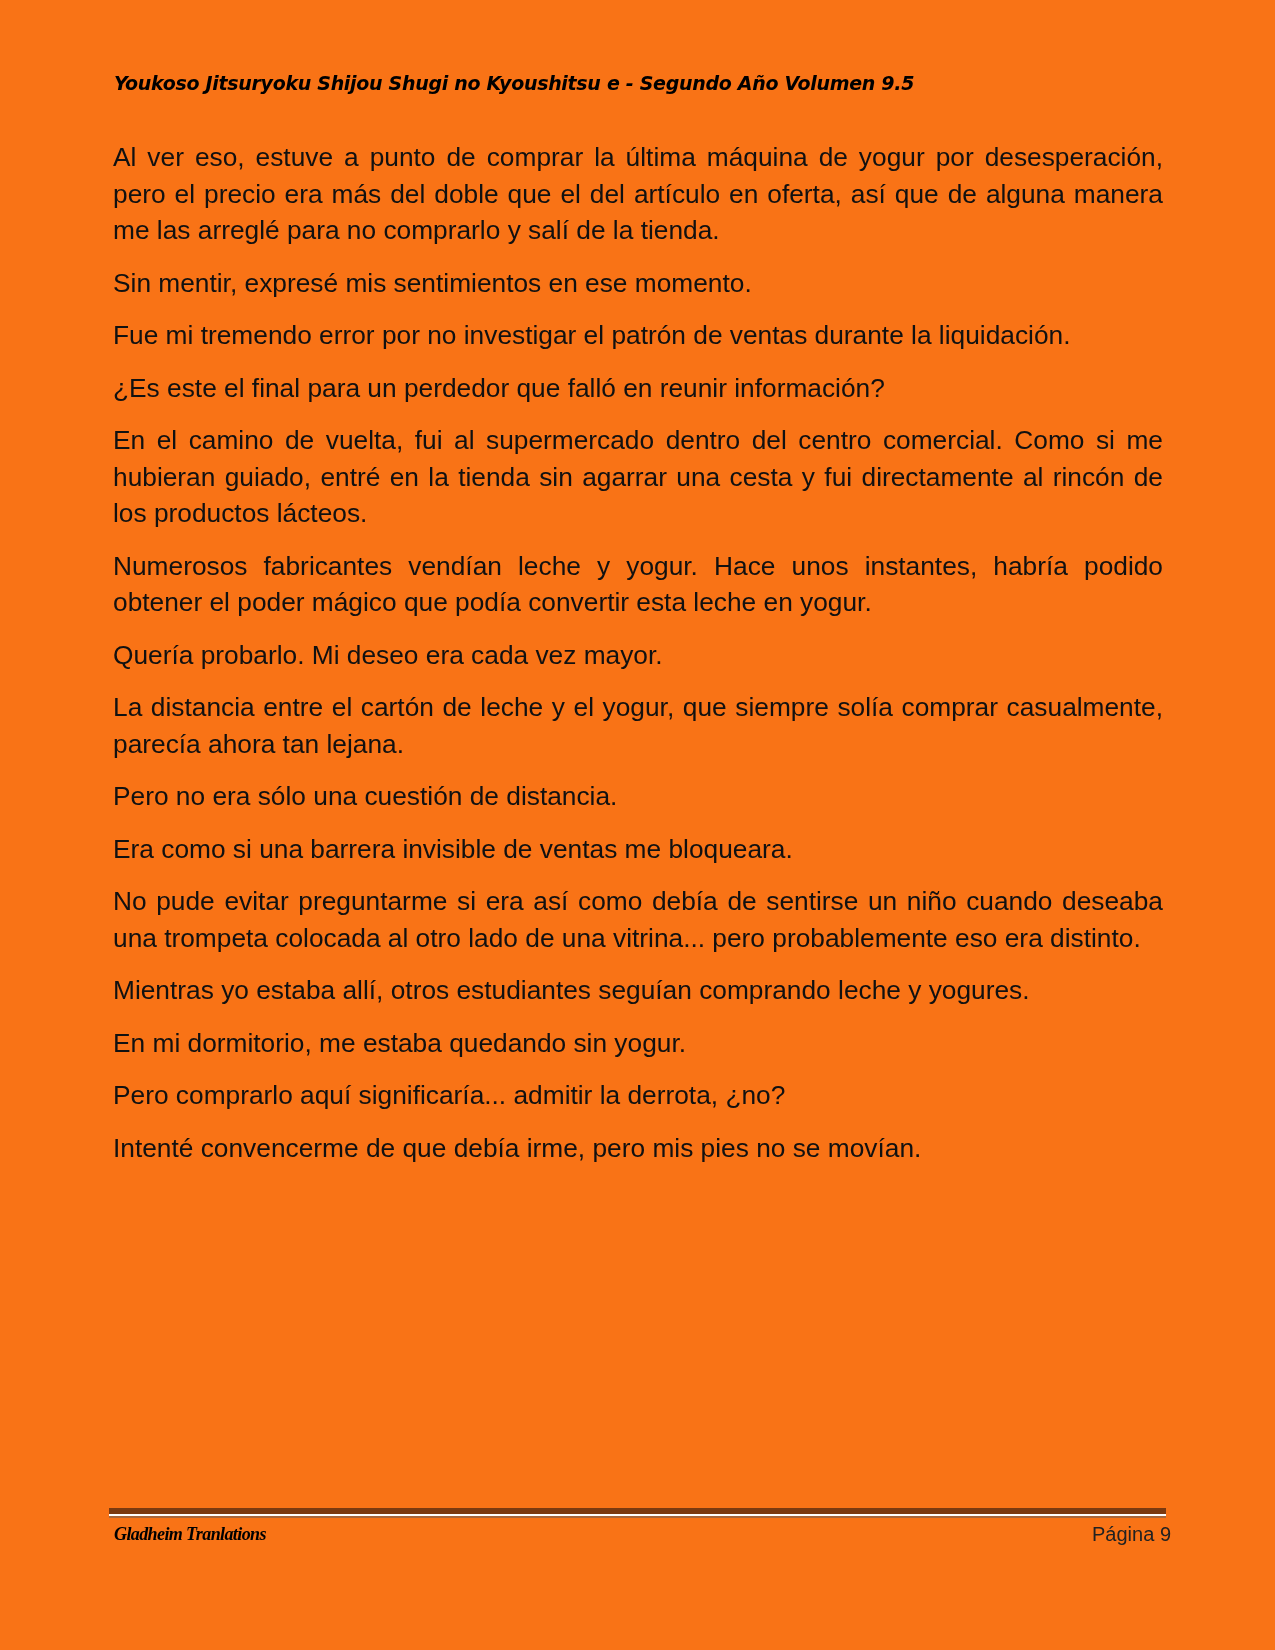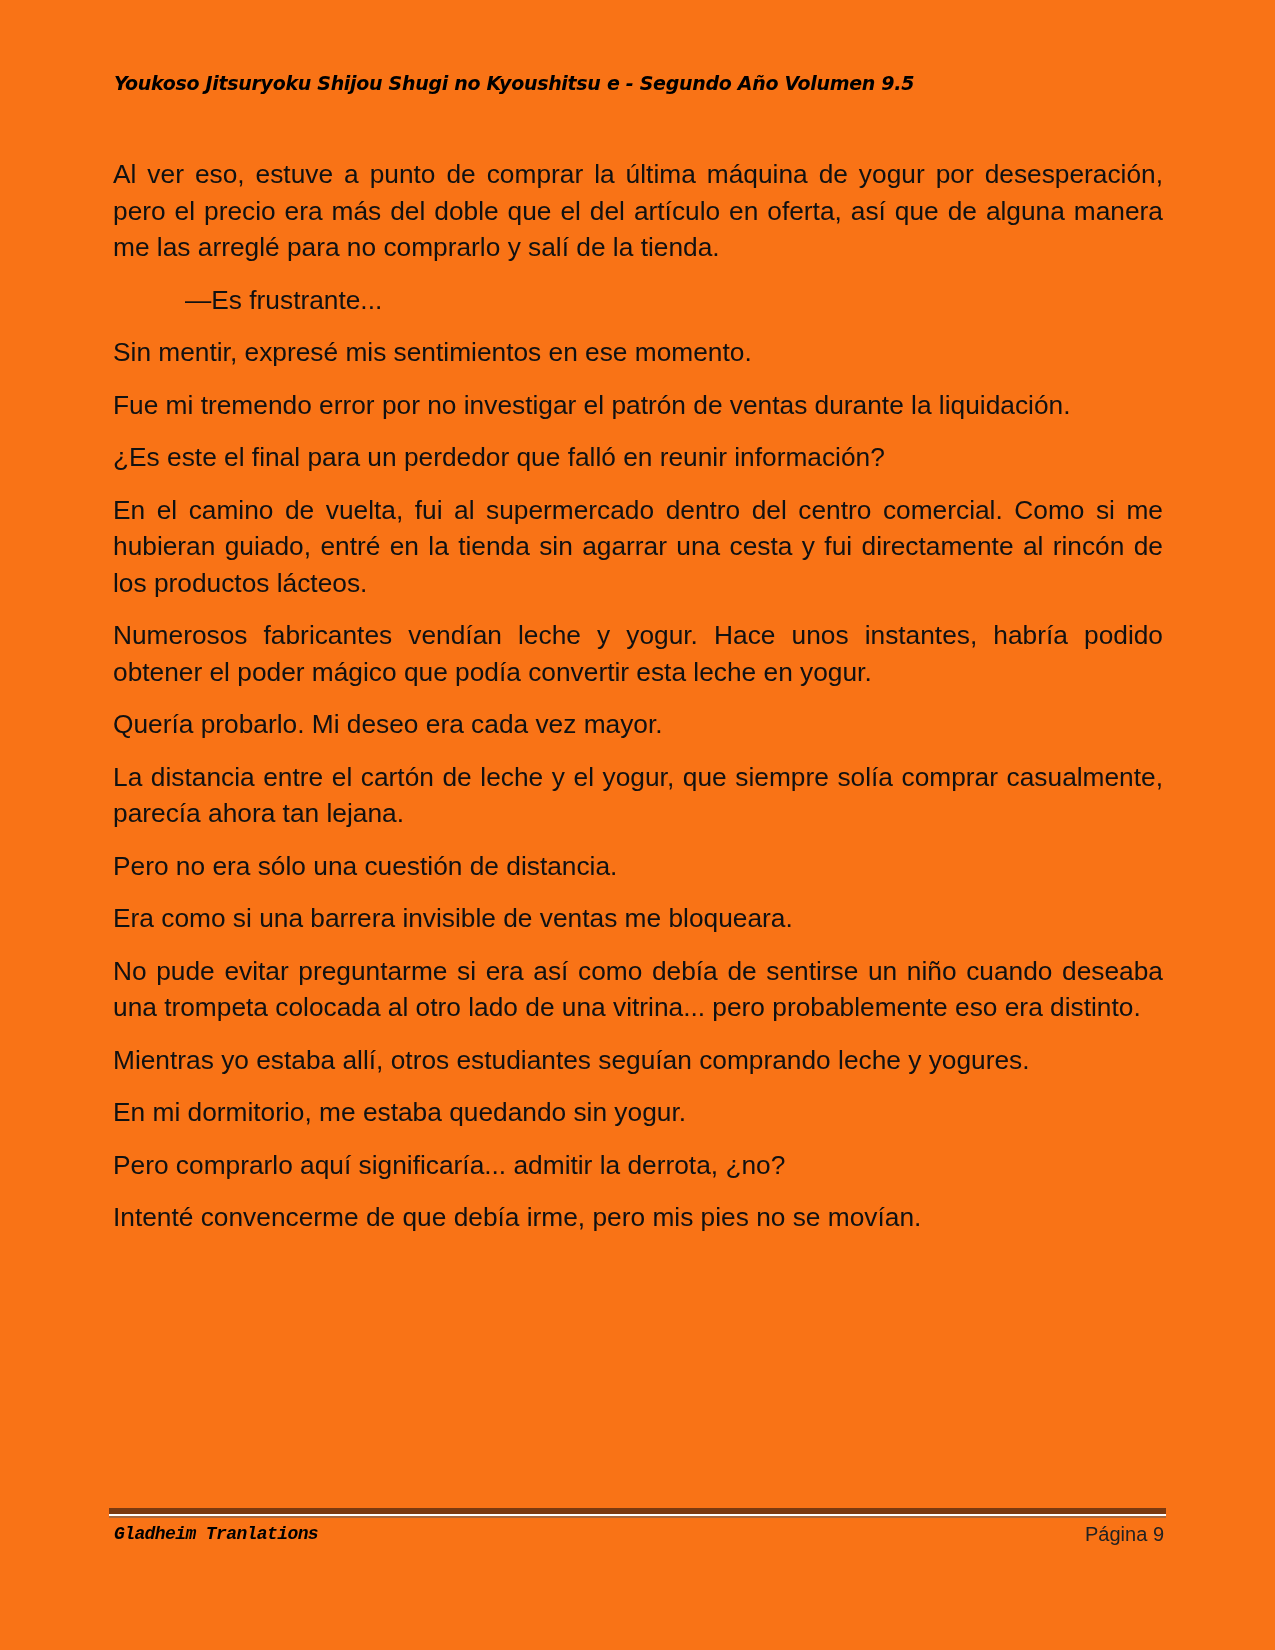--- a/index.html
+++ b/index.html
@@ -4,52 +4,51 @@
 <style>
   html, body { margin: 0; padding: 0; background: #ffffff; }
   body { width: 1275px; height: 1650px; position: relative; overflow: hidden; }
   .page { position: absolute; left: 0; top: 0; width: 1275px; height: 1650px; background: #f97316; }
   .header {
     position: absolute; left: 114px; top: 72px; width: 1050px;
     font-family: "DejaVu Sans", sans-serif; font-weight: bold; font-style: italic;
     font-size: 19px; color: #000; letter-spacing: -0.3px; white-space: nowrap;
   }
   .body {
-    position: absolute; left: 113px; top: 156px; width: 1050px;
+    position: absolute; left: 113px; top: 139px; width: 1050px;
     font-family: "Liberation Sans", sans-serif; font-size: 26.3px; line-height: 36.5px;
     color: #111;
   }
   .body p { margin: 0 0 16px 0; text-align: justify; }
   .body p.indent { padding-left: 72px; }
   .rule {
     position: absolute; left: 109px; top: 1508px; width: 1057px;
   }
   .rule .thick { height: 6px; background: #7b3a10; }
   .rule .gap { height: 2px; background: #fff; }
   .rule .thin { height: 2px; background: #a9673a; }
   .footer-left {
     position: absolute; left: 114px; top: 1524px;
-    font-family: Liberation Mono, monospace; font-weight: bold; font-style: italic;
+    font-family: Liberation Serif, serif; font-weight: bold; font-style: italic;
     font-size: 18px; color: #000; letter-spacing: -0.6px;
   }
   .footer-right {
-    position: absolute; right: 111px; top: 1523px;
+    position: absolute; right: 104px; top: 1523px;
     font-family: "Liberation Sans", sans-serif; font-size: 20px; color: #222;
   }
   .footer-right .num { font-weight: normal; }
 </style>
 </head>
 <body>
 
 <div class="page">
   <div class="header">Youkoso Jitsuryoku Shijou Shugi no Kyoushitsu e - Segundo Año Volumen 9.5</div>
 
   <div class="body">
     <p>Al ver eso, estuve a punto de comprar la última máquina de yogur por desesperación, pero el precio era más del doble que el del artículo en oferta, así que de alguna manera me las arreglé para no comprarlo y salí de la tienda.</p>
-    <p class="indent">—Es frustrante...</p>
     <p>Sin mentir, expresé mis sentimientos en ese momento.</p>
     <p>Fue mi tremendo error por no investigar el patrón de ventas durante la liquidación.</p>
     <p>¿Es este el final para un perdedor que falló en reunir información?</p>
     <p>En el camino de vuelta, fui al supermercado dentro del centro comercial. Como si me hubieran guiado, entré en la tienda sin agarrar una cesta y fui directamente al rincón de los productos lácteos.</p>
     <p>Numerosos fabricantes vendían leche y yogur. Hace unos instantes, habría podido obtener el poder mágico que podía convertir esta leche en yogur.</p>
     <p>Quería probarlo. Mi deseo era cada vez mayor.</p>
     <p>La distancia entre el cartón de leche y el yogur, que siempre solía comprar casualmente, parecía ahora tan lejana.</p>
     <p>Pero no era sólo una cuestión de distancia.</p>
     <p>Era como si una barrera invisible de ventas me bloqueara.</p>
     <p>No pude evitar preguntarme si era así como debía de sentirse un niño cuando deseaba una trompeta colocada al otro lado de una vitrina... pero probablemente eso era distinto.</p>

